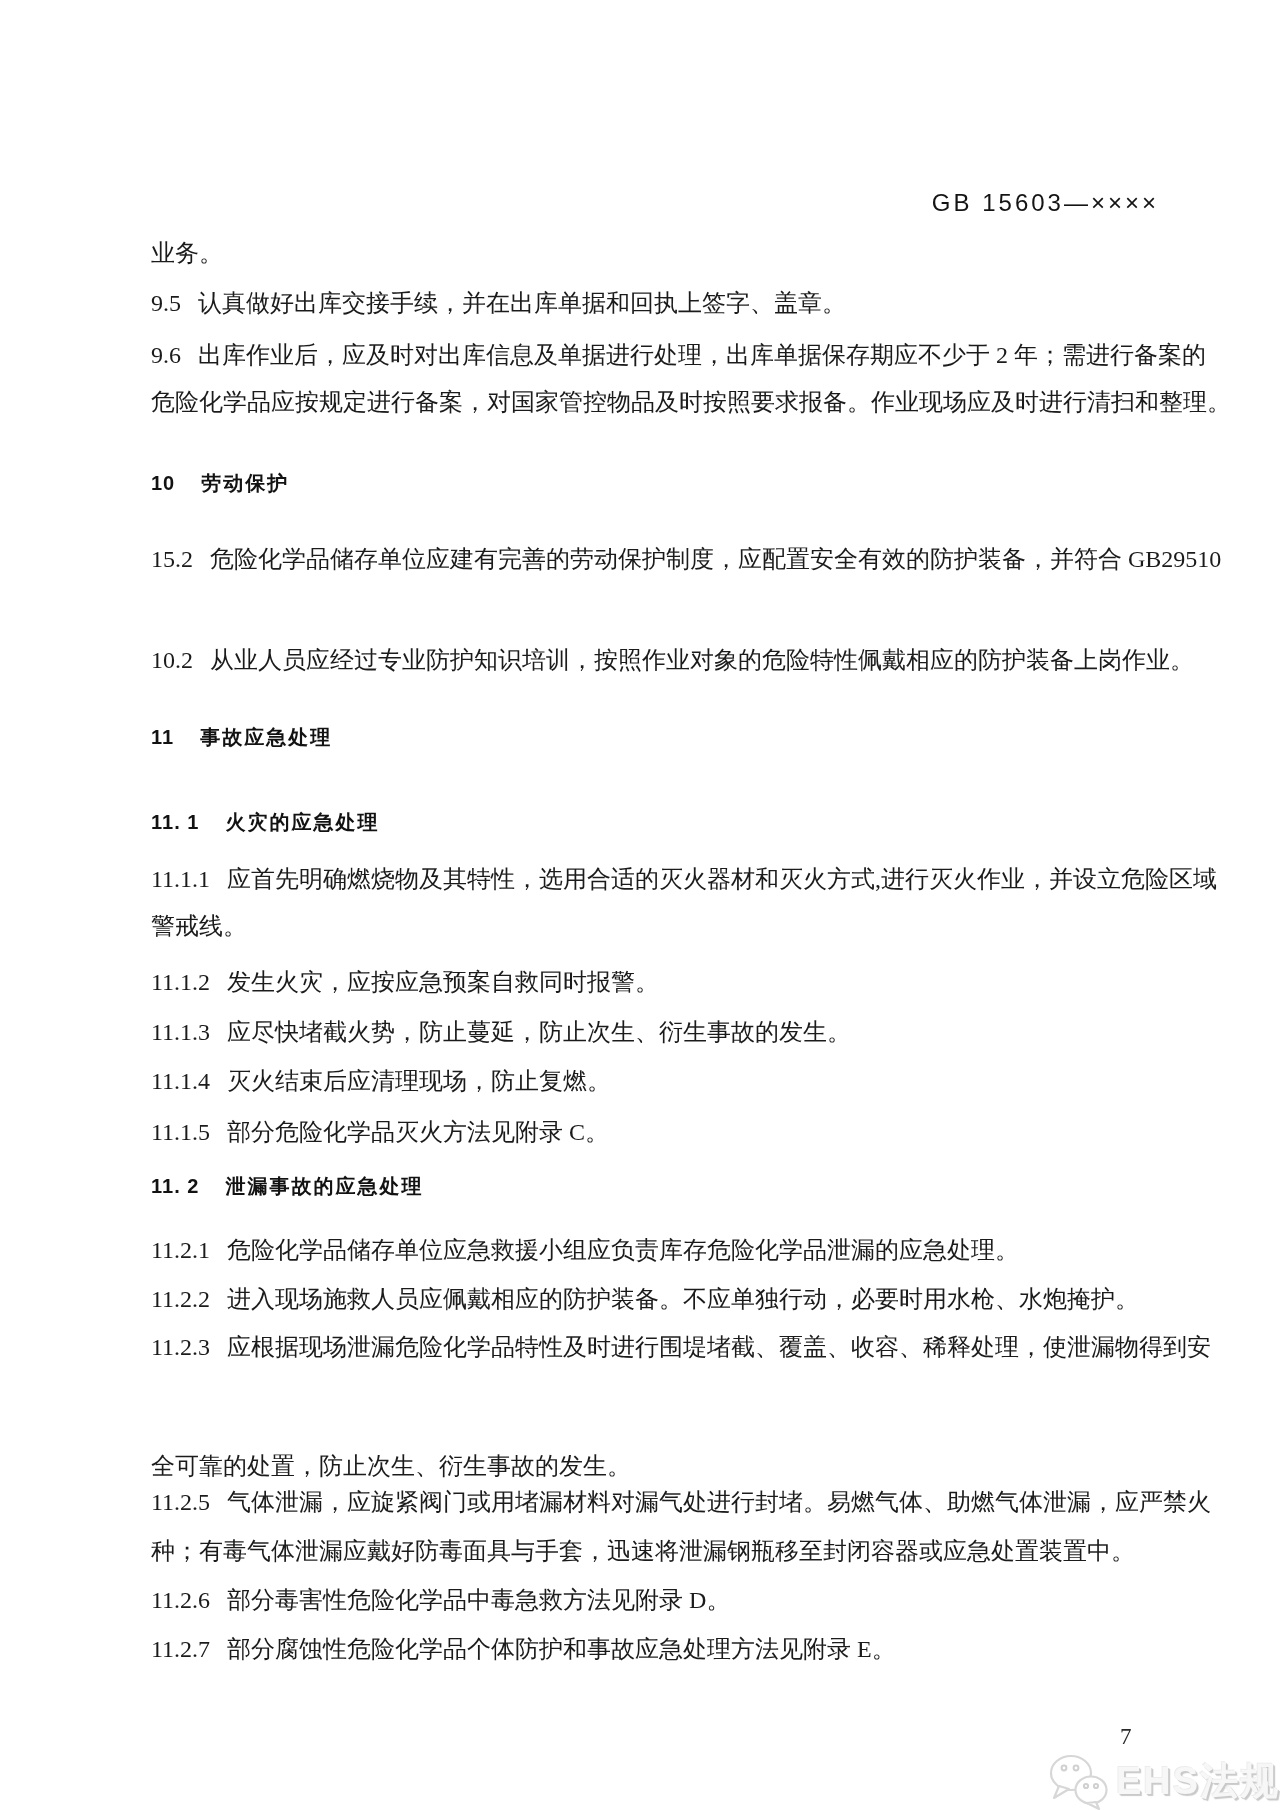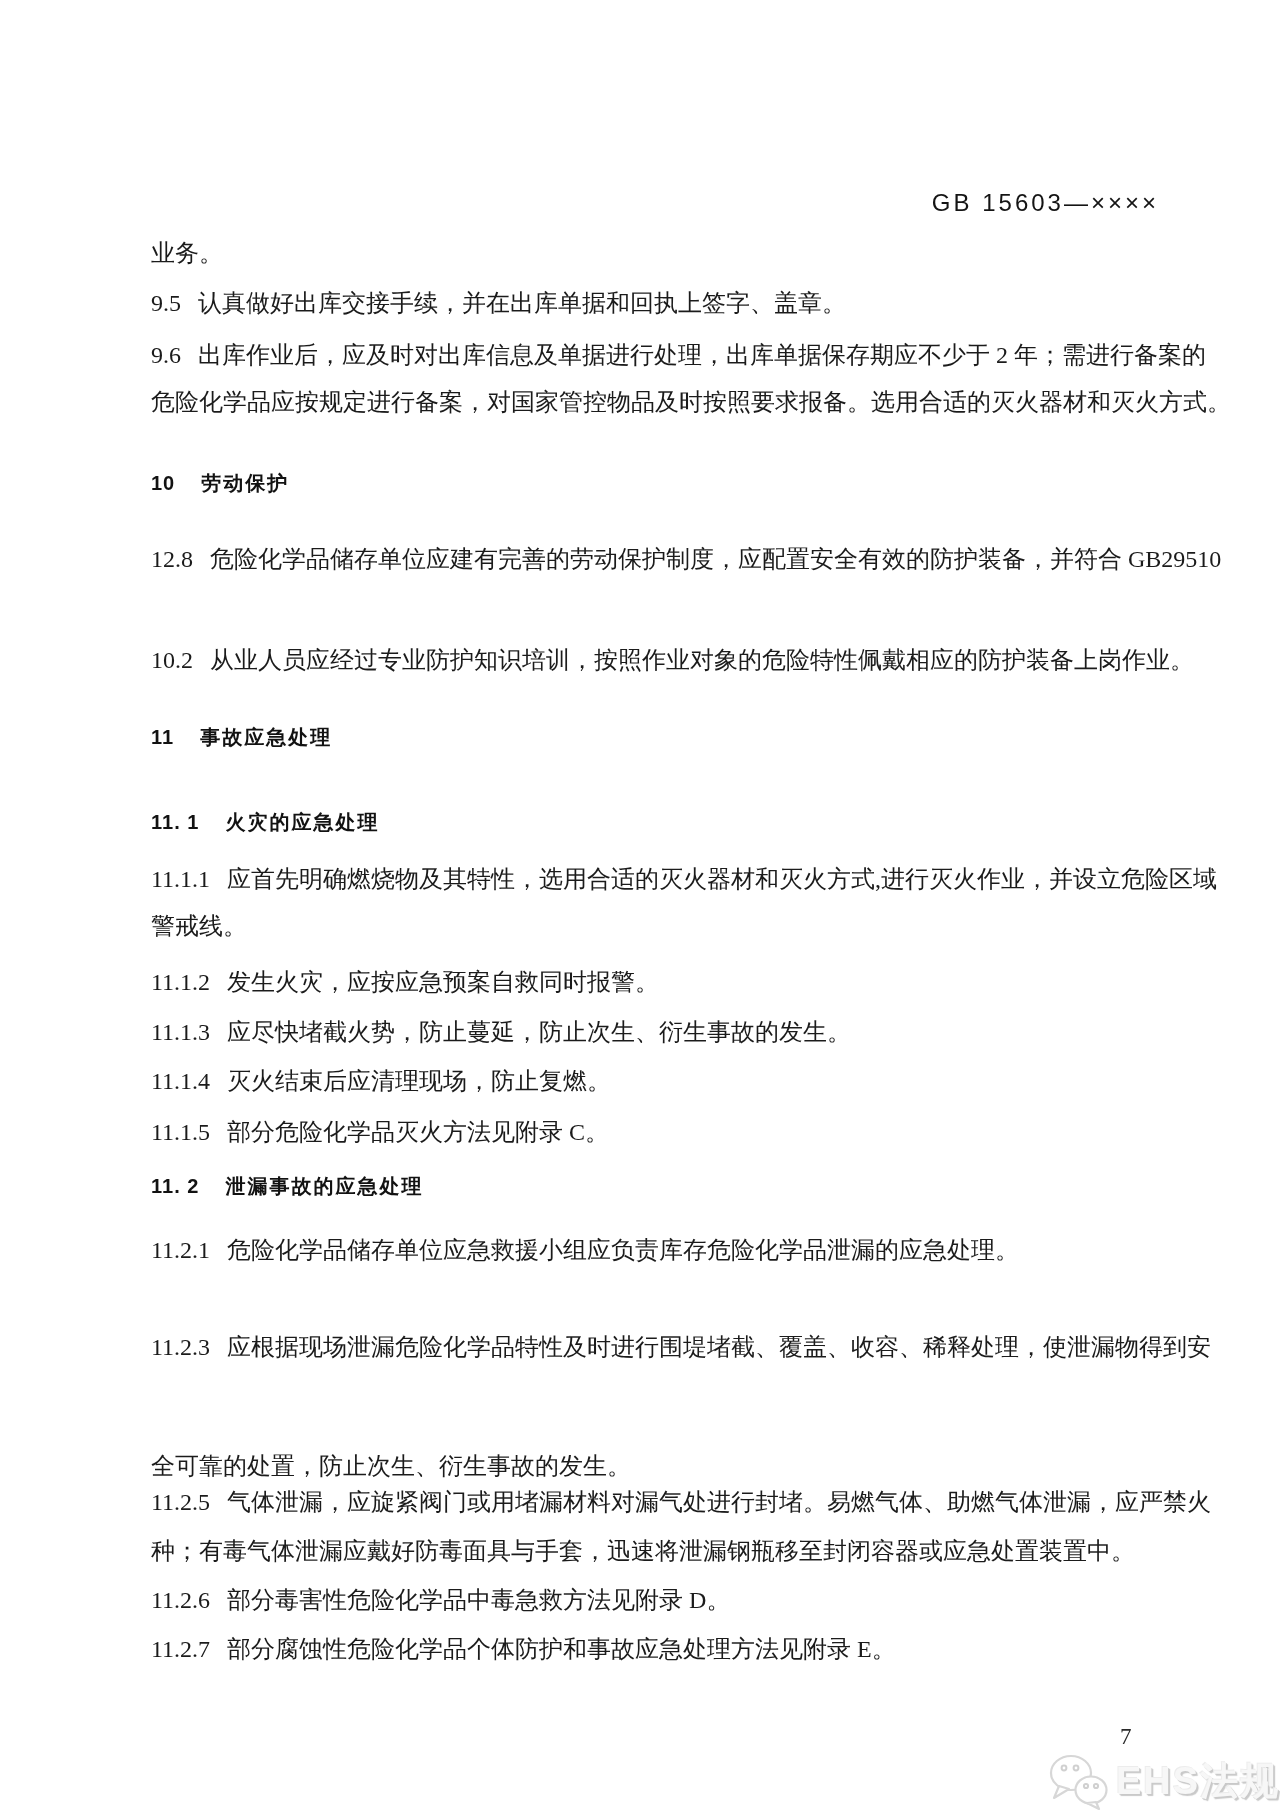--- a/index.html
+++ b/index.html
@@ -59,25 +59,25 @@
 <div class="page">
 
   <div class="doc-header">GB 15603—××××</div>
 
   <div class="line" style="top:201px"><span>业务。</span></div>
 
   <div class="line" style="top:251px"><span class="num">9.5</span><span>认真做好出库交接手续，并在出库单据和回执上签字、盖章。</span></div>
 
   <div class="line just" style="top:303px"><span class="num">9.6</span><span>出库作业后，应及时对出库信息及单据进行处理，出库单据保存期应不少于 2 年；需进行备案的</span></div>
 
-  <div class="line" style="top:350px"><span>危险化学品应按规定进行备案，对国家管控物品及时按照要求报备。选用合适的灭火器材和灭火方式。</span></div>
+  <div class="line" style="top:350px"><span>危险化学品应按规定进行备案，对国家管控物品及时按照要求报备。作业现场应及时进行清扫和整理。</span></div>
 
   <div class="line heading" style="top:429px"><span class="num">10</span><span>劳动保护</span></div>
 
-  <div class="line just" style="top:507px"><span class="num">12.8</span><span>危险化学品储存单位应建有完善的劳动保护制度，应配置安全有效的防护装备，并符合 GB29510</span></div>
+  <div class="line just" style="top:507px"><span class="num">15.2</span><span>危险化学品储存单位应建有完善的劳动保护制度，应配置安全有效的防护装备，并符合 GB29510</span></div>
 
 
   <div class="line" style="top:608px"><span class="num">10.2</span><span>从业人员应经过专业防护知识培训，按照作业对象的危险特性佩戴相应的防护装备上岗作业。</span></div>
 
   <div class="line heading" style="top:683px"><span class="num">11</span><span>事故应急处理</span></div>
 
   <div class="line subheading" style="top:768px"><span class="num">11. 1</span><span>火灾的应急处理</span></div>
 
   <div class="line just" style="top:827px"><span class="num">11.1.1</span><span>应首先明确燃烧物及其特性，选用合适的灭火器材和灭火方式,进行灭火作业，并设立危险区域</span></div>
 
@@ -88,20 +88,21 @@
   <div class="line" style="top:980px"><span class="num">11.1.3</span><span>应尽快堵截火势，防止蔓延，防止次生、衍生事故的发生。</span></div>
 
   <div class="line" style="top:1029px"><span class="num">11.1.4</span><span>灭火结束后应清理现场，防止复燃。</span></div>
 
   <div class="line" style="top:1080px"><span class="num">11.1.5</span><span>部分危险化学品灭火方法见附录 C。</span></div>
 
   <div class="line subheading" style="top:1132px"><span class="num">11. 2</span><span>泄漏事故的应急处理</span></div>
 
   <div class="line" style="top:1198px"><span class="num">11.2.1</span><span>危险化学品储存单位应急救援小组应负责库存危险化学品泄漏的应急处理。</span></div>
 
+  <div class="line" style="top:1247px"><span class="num">11.2.2</span><span>进入现场施救人员应佩戴相应的防护装备。不应单独行动，必要时用水枪、水炮掩护。</span></div>
 
   <div class="line just" style="top:1295px"><span class="num">11.2.3</span><span>应根据现场泄漏危险化学品特性及时进行围堤堵截、覆盖、收容、稀释处理，使泄漏物得到安</span></div>
 
   <div class="line" style="top:1414px"><span>全可靠的处置，防止次生、衍生事故的发生。</span></div>
 
 
   <div class="line just" style="top:1450px"><span class="num">11.2.5</span><span>气体泄漏，应旋紧阀门或用堵漏材料对漏气处进行封堵。易燃气体、助燃气体泄漏，应严禁火</span></div>
 
   <div class="line" style="top:1499px"><span>种；有毒气体泄漏应戴好防毒面具与手套，迅速将泄漏钢瓶移至封闭容器或应急处置装置中。</span></div>
 

